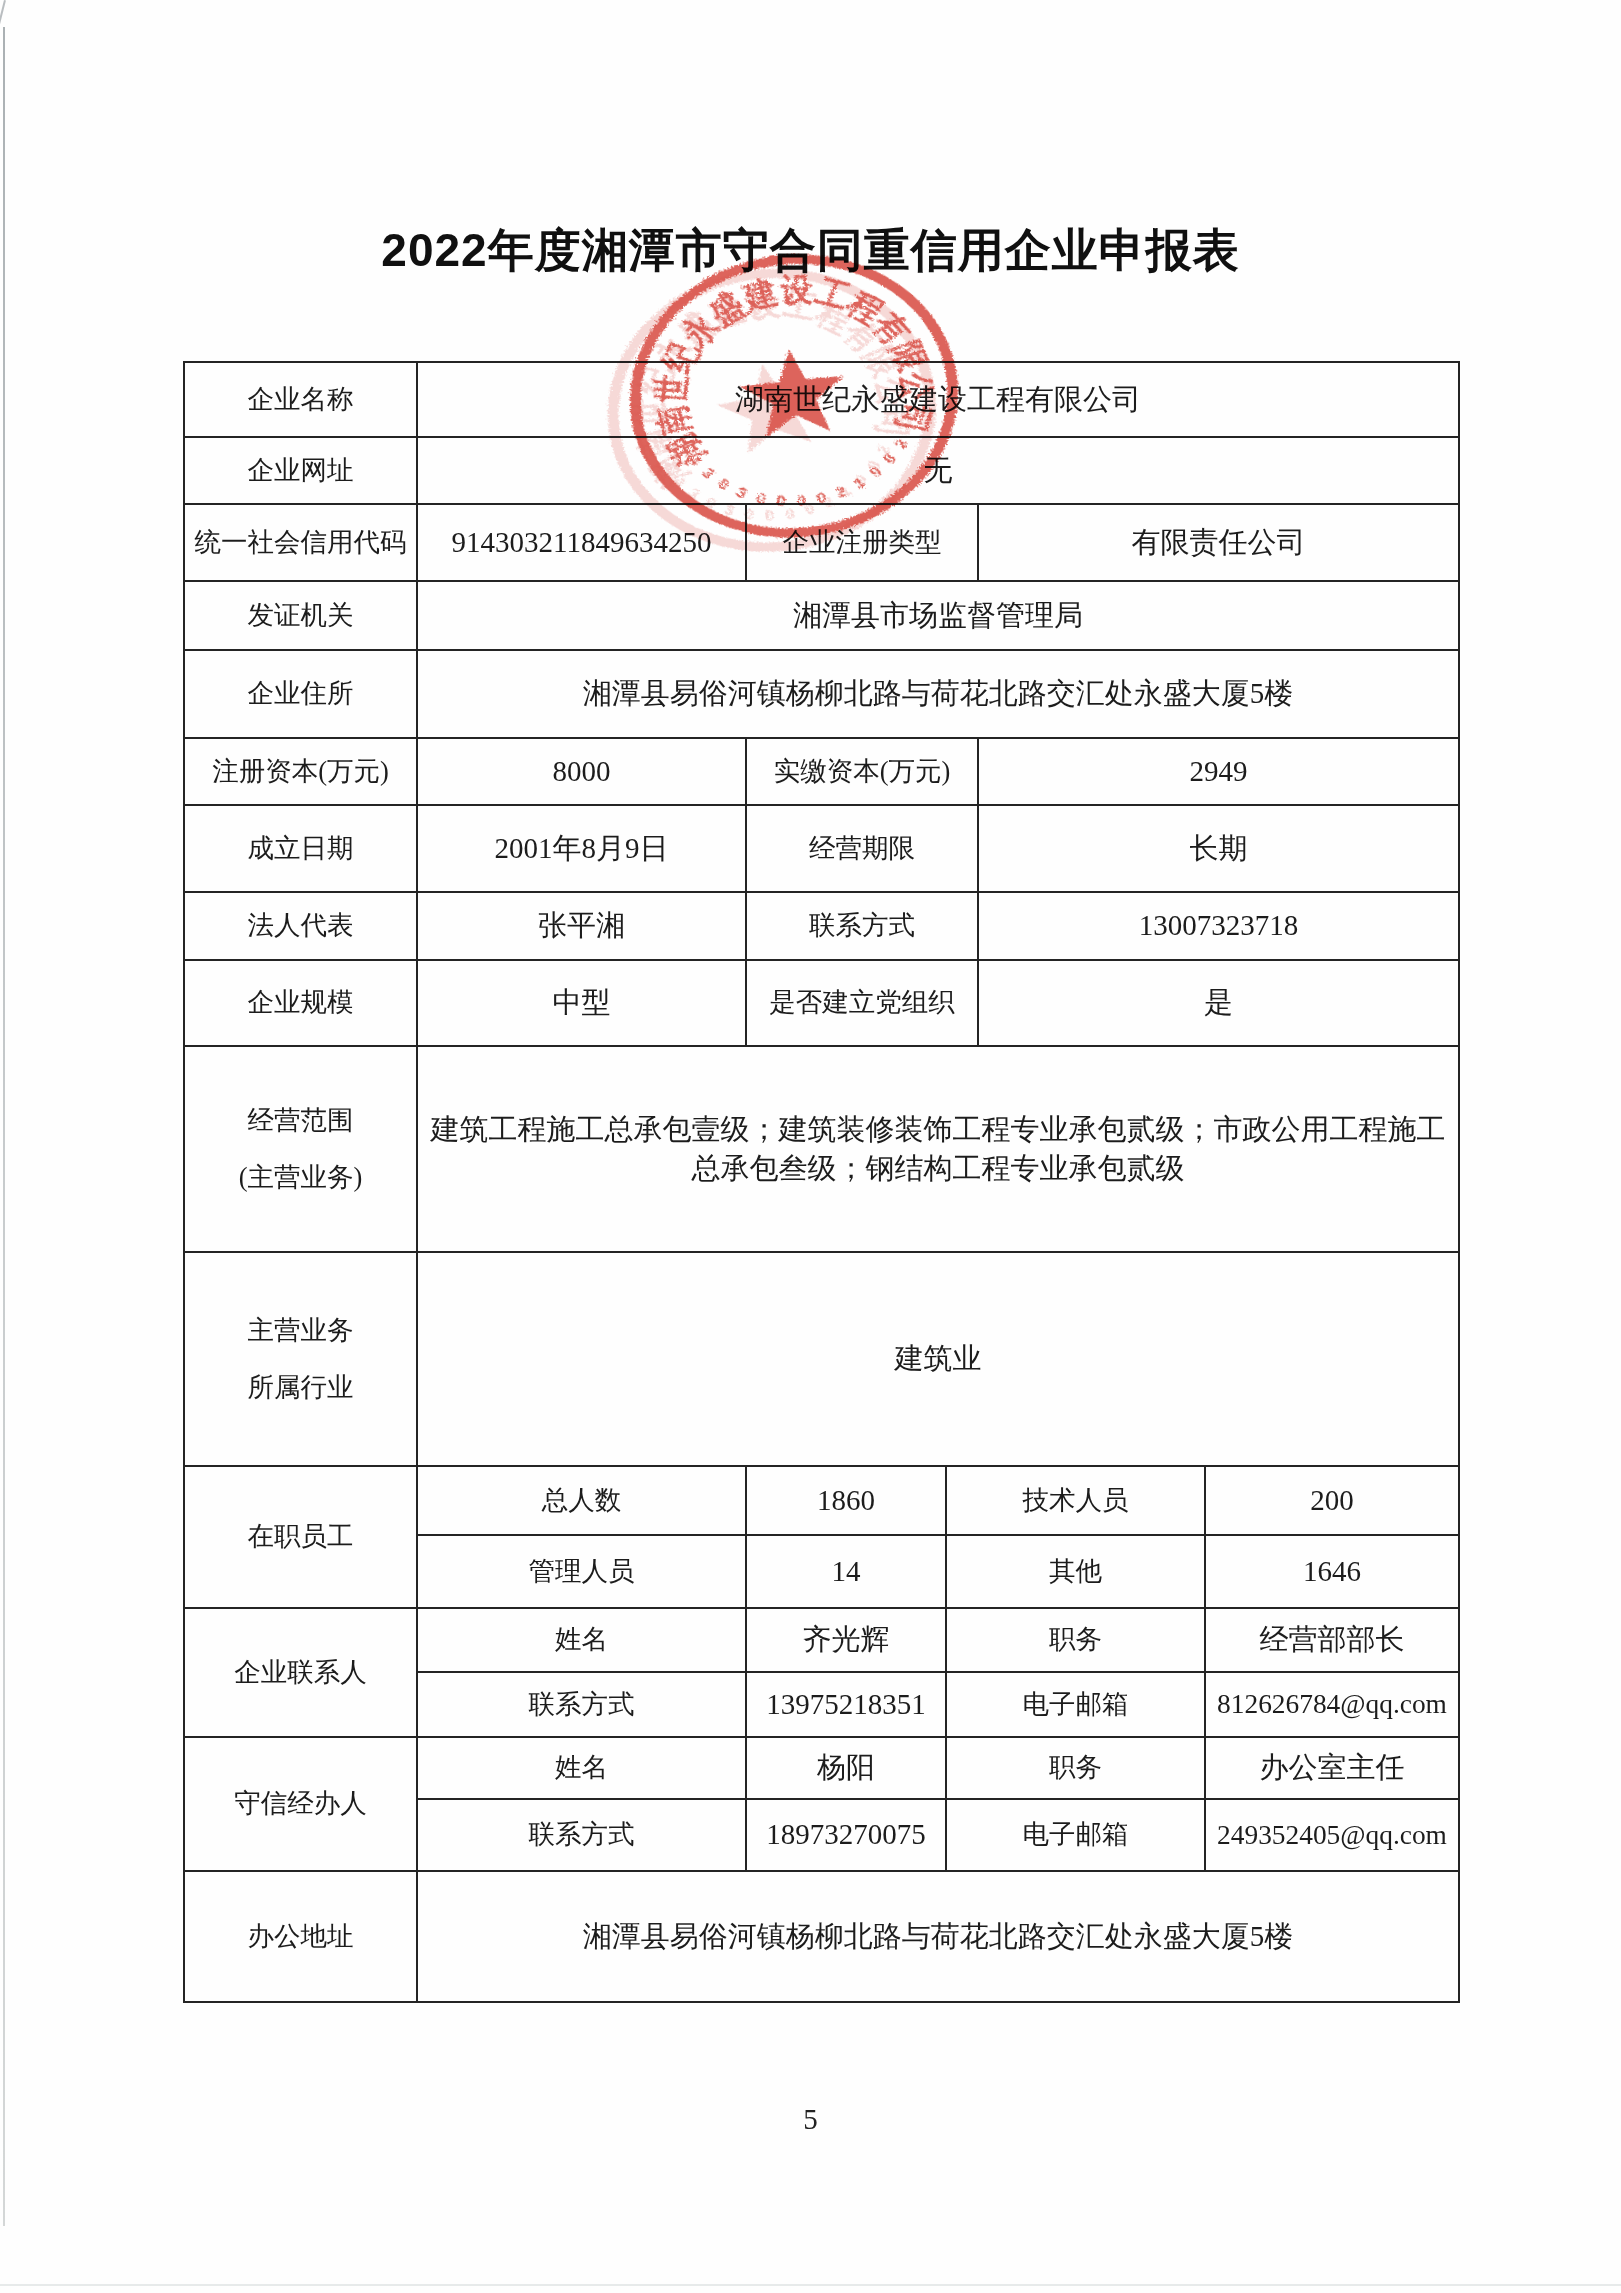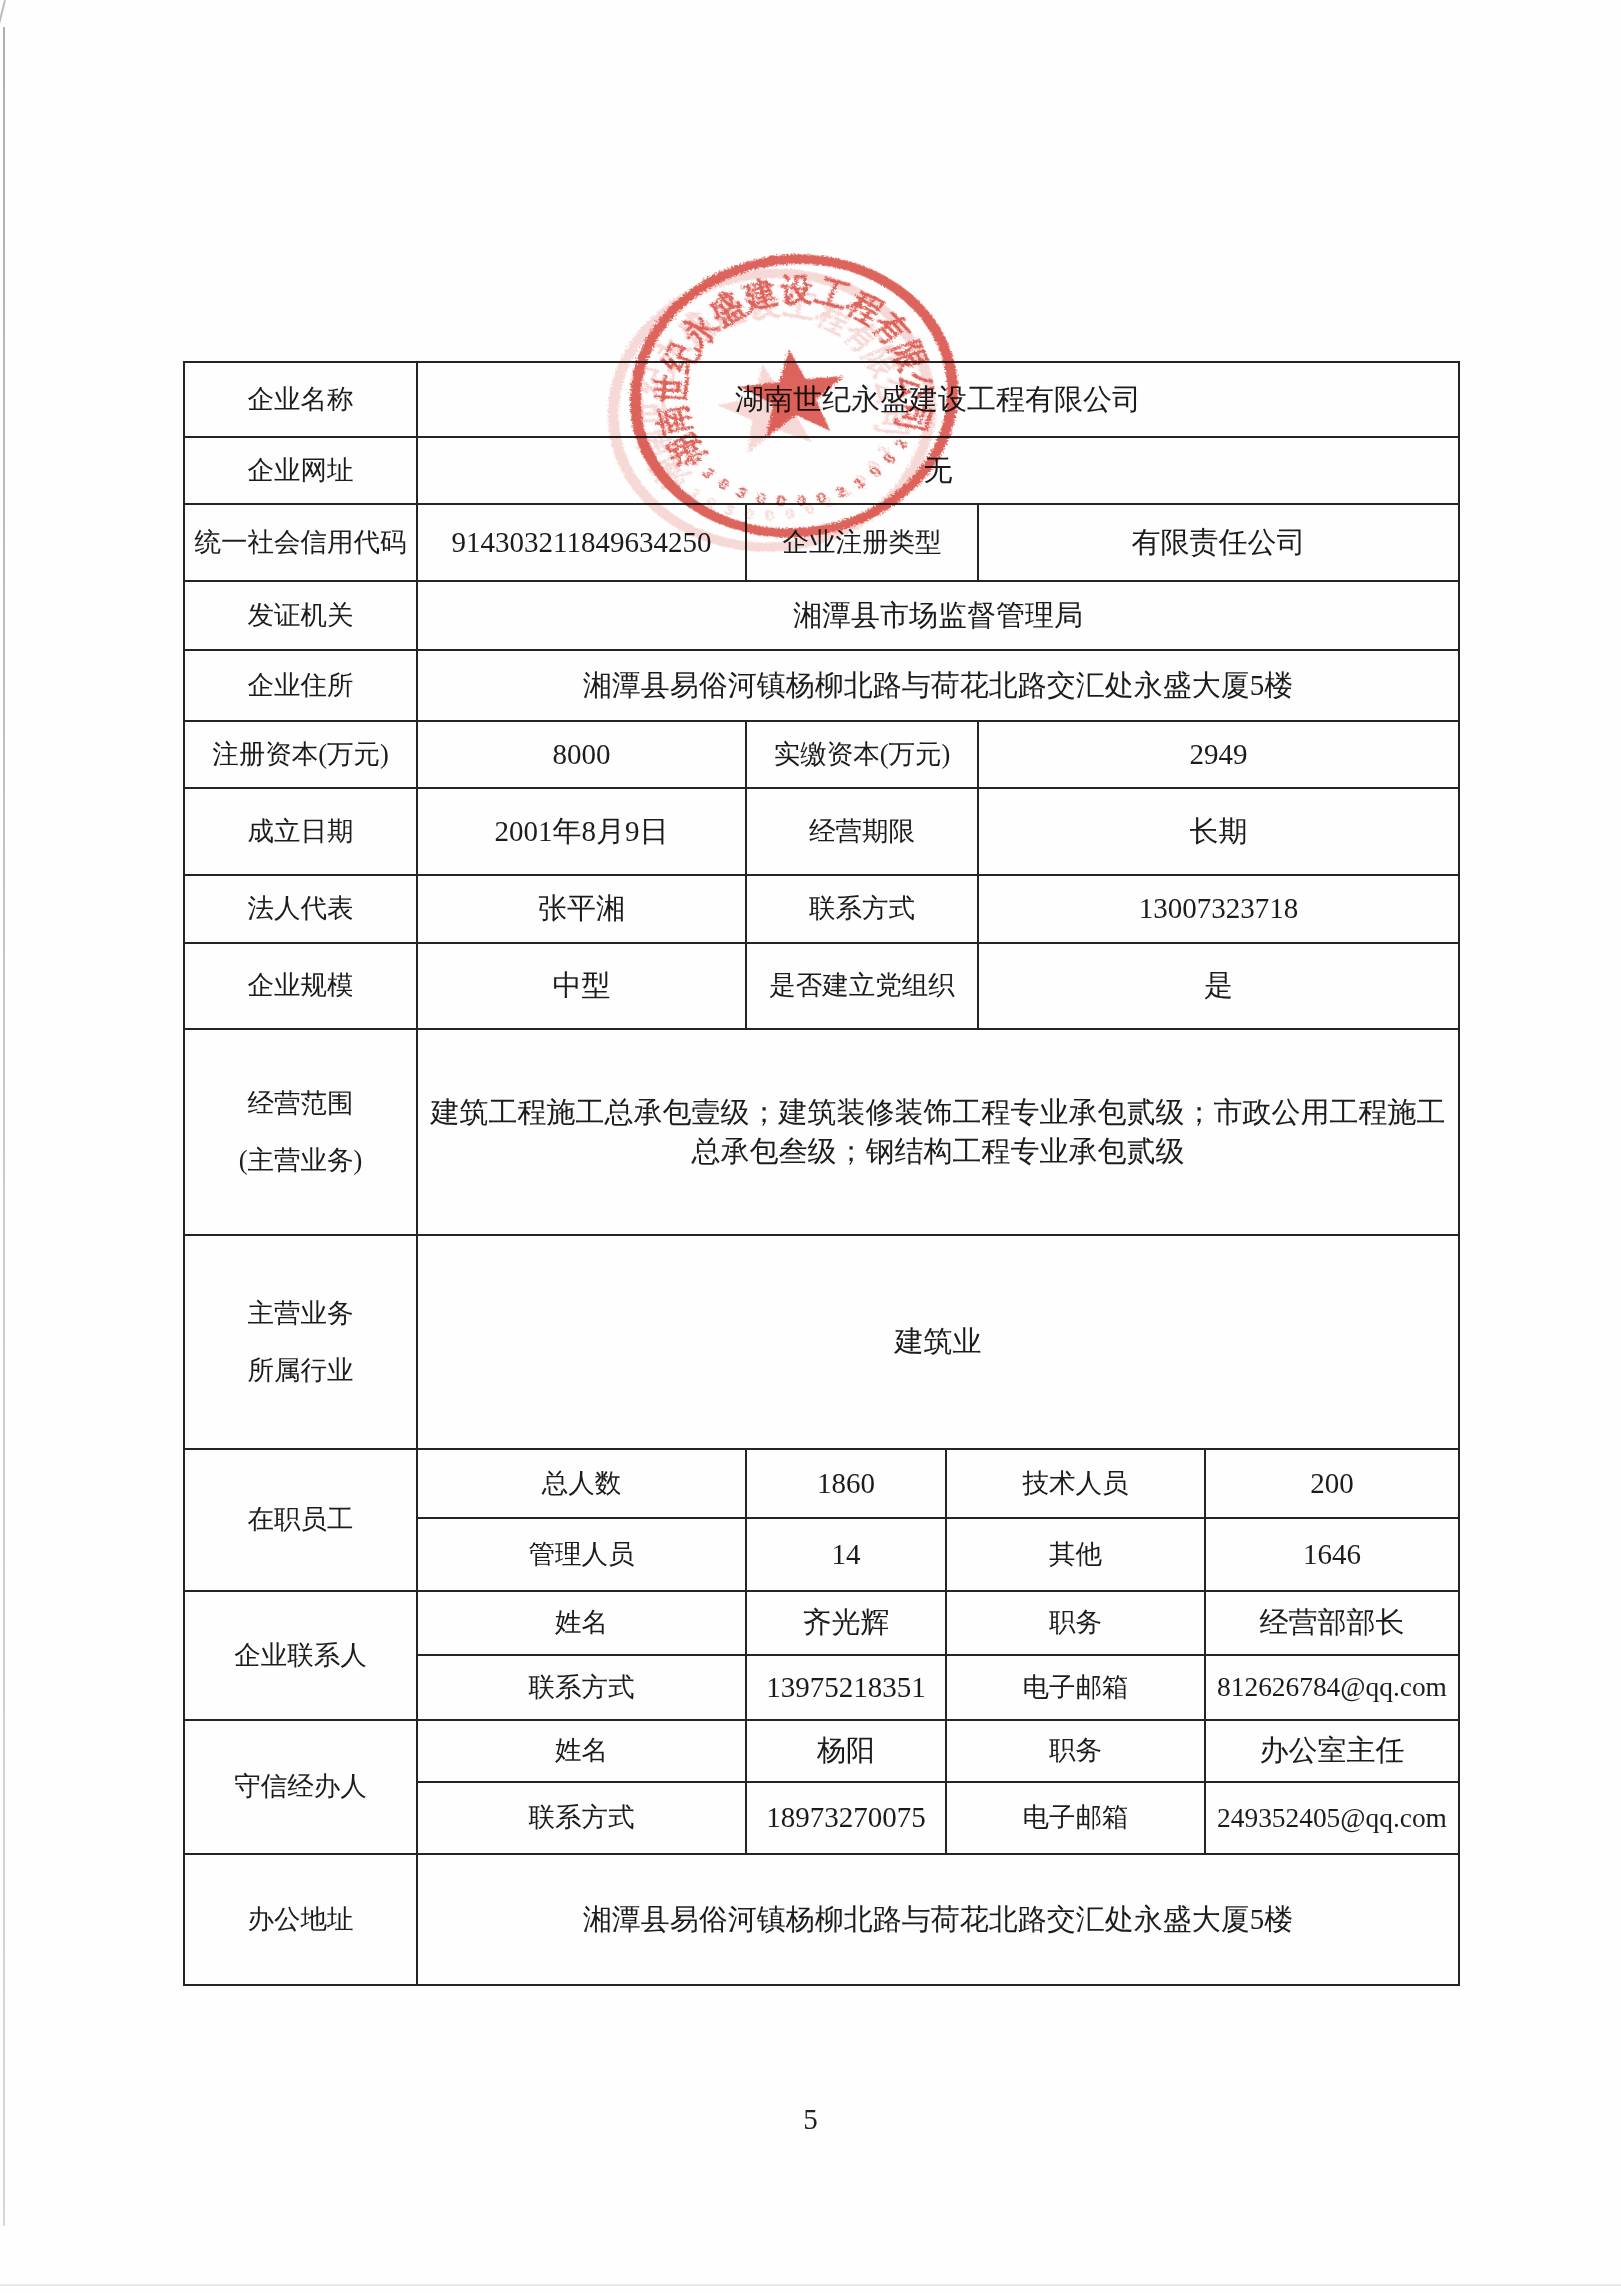--- a/index.html
+++ b/index.html
@@ -45,20 +45,21 @@
 </style>
 </head>
 <body>
 
 <div class="page">
 
   <div class="edge-left"></div>
   <div class="edge-left-hook"></div>
   <div class="edge-bottom"></div>
 
+  <div class="title">2022年度湘潭市守合同重信用企业申报表</div>
 
   <table class="form">
     <colgroup>
       <col style="width:233px">
         <col style="width:329px">
         <col style="width:200px">
       <col style="width:32px">
         <col style="width:227px">
         <col style="width:254px">
     </colgroup>
@@ -79,21 +80,21 @@
       <td class="val">914303211849634250</td>
       <td class="lbl" colspan="2">企业注册类型</td>
       <td class="val" colspan="2">有限责任公司</td>
     </tr>
 
     <tr style="height:69px" class="thick">
       <td class="lbl">发证机关</td>
       <td class="val" colspan="5">湘潭县市场监督管理局</td>
     </tr>
 
-    <tr style="height:71px">
+    <tr style="height:88px">
       <td class="lbl">企业住所</td>
       <td class="val" colspan="5">湘潭县易俗河镇杨柳北路与荷花北路交汇处永盛大厦5楼</td>
     </tr>
 
     <tr style="height:67px" class="thick">
       <td class="lbl">注册资本(万元)</td>
       <td class="val">8000</td>
       <td class="lbl" colspan="2">实缴资本(万元)</td>
       <td class="val" colspan="2">2949</td>
     </tr>

